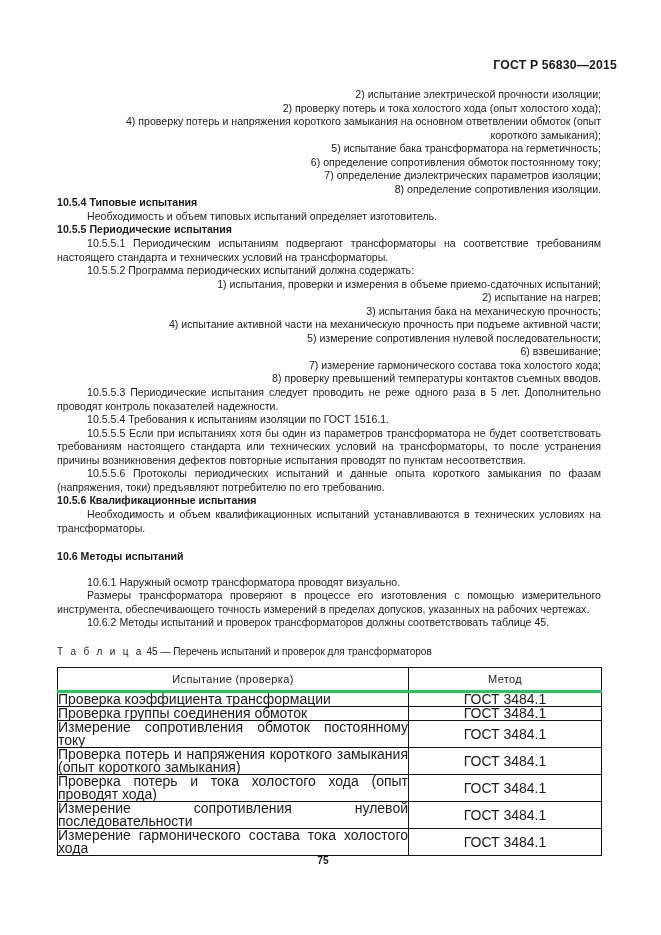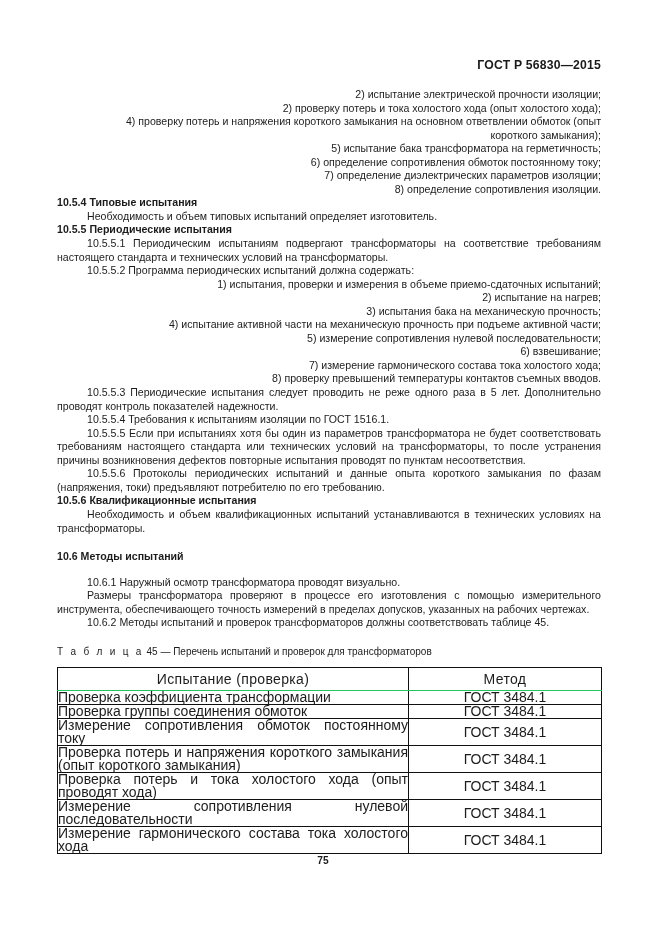--- a/index.html
+++ b/index.html
@@ -17,21 +17,21 @@
     height: 935px;
     background: #ffffff;
     overflow: hidden;
     box-sizing: border-box;
   }
 
   
   .running-head {
     position: absolute;
     top: 58px;
-    right: 60px;
+    right: 44px;
     font-size: 12.2px;
     font-weight: bold;
     letter-spacing: 0.2px;
     white-space: nowrap;
   }
 
   
   .column {
     position: absolute;
     left: 57px;
@@ -91,26 +91,26 @@
     margin-top: 9px;
     table-layout: fixed;
   }
   table.spec td, table.spec th {
     border: 1px solid #101010;
     padding: 0;
     vertical-align: middle;
   }
   table.spec thead th {
     font-weight: normal;
-    font-size: 14px;
+    font-size: 11px;
     text-align: center;
     height: 22px;
     letter-spacing: 0.35px;
     color: #1c1c1c;
-    border-bottom: 1px solid #22c55e;
+    border-bottom: 3px solid #22c55e;
   }
   table.spec thead tr th.hdr-left { }
   table.spec tbody td {
     font-size: 14px;
     color: #1c1c1c;
   }
   td.c-test {
     padding: 6px 8px 6px 9px;
     text-align: justify;
     text-justify: inter-word;

